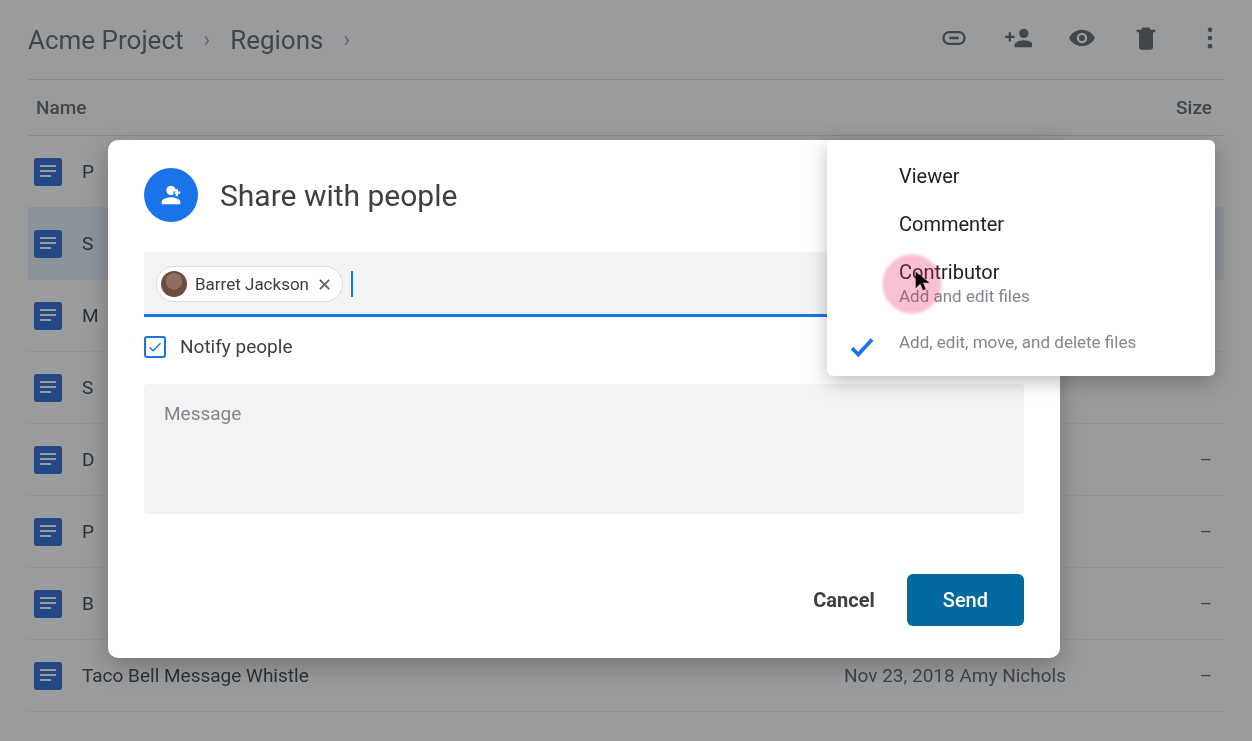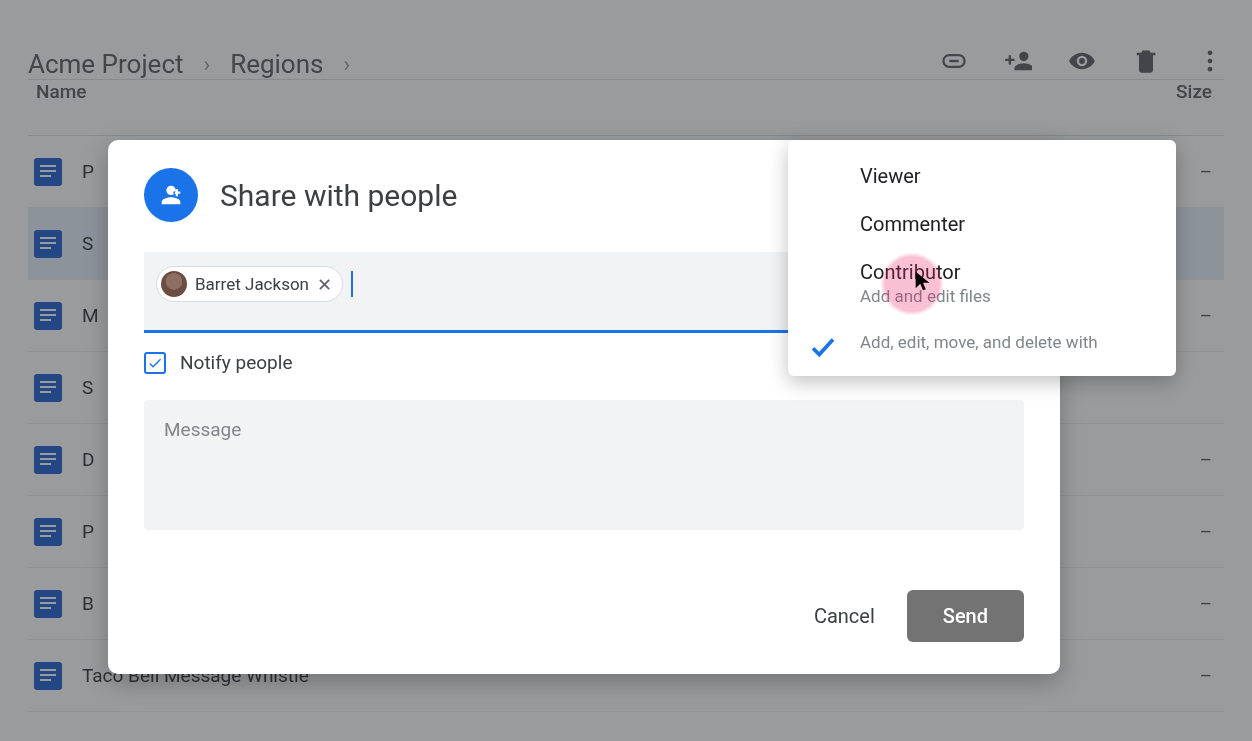--- a/index.html
+++ b/index.html
@@ -11,40 +11,40 @@
     overflow: hidden;
     position: relative;
     color: #3c4043;
   }
   
   .page {
     position: absolute; inset: 0;
     padding: 0 28px;
   }
   .breadcrumb-bar {
-    display: flex; align-items: flex-end;
+    display: flex; align-items: center;
     height: 80px;
     border-bottom: 1px solid #e0e0e0;
   }
   .breadcrumbs {
     display: flex; align-items: center; gap: 20px;
     font-size: 26px;
     color: #5f6368;
     flex: 1;
   }
   .crumb-current { color: #3c4043; }
   .chev { font-size: 22px; color: #9aa0a6; }
   .drop-chev { font-size: 16px; margin-left: 8px; }
   .toolbar {
     display: flex; align-items: center; gap: 36px;
     color: #5f6368;
   }
   .toolbar svg { width: 28px; height: 28px; fill: #5f6368; }
   .columns {
-    display: flex; 
+    display: flex; align-items: center;
     height: 56px;
     border-bottom: 1px solid #e0e0e0;
     font-size: 19px;
     color: #5f6368;
     font-weight: 500;
   }
   .col-name { flex: 1; padding-left: 8px; }
   .col-mod { width: 300px; display:flex; align-items:center; gap:22px; }
   .col-size { width: 80px; text-align: right; padding-right: 12px; }
   .row {
@@ -92,21 +92,21 @@
   .share-avatar {
     width: 54px; height: 54px; border-radius: 50%;
     background: #1a73e8;
     display:flex; align-items:center; justify-content:center;
   }
   .share-avatar svg { width:28px; height:28px; fill:#fff;}
   .dlg-title { font-size: 30px; color:#3c4043; }
   .people-input {
     background:#f1f3f4;
     border-bottom: 3px solid #1a73e8;
-    padding: 14px 12px 28px;
+    padding: 14px 12px 12px;
     display:flex; align-items:center; gap:8px;
     margin-bottom: 18px;
   }
   .chip {
     display:inline-flex; align-items:center;
     background:#fff;
     border:1px solid #dadce0;
     border-radius: 20px;
     padding: 4px 10px 4px 4px;
     gap:8px;
@@ -130,29 +130,29 @@
     border-radius:4px;
     padding:18px 20px;
     font-size:19px;
     color:#80868b;
   }
   .dlg-actions {
     display:flex; justify-content:flex-end; gap:26px;
     margin-top: 60px;
     align-items:center;
   }
-  .btn-text { font-size:20px; color:#3c4043; font-weight:400; cursor:pointer; padding:8px 6px;}
+  .btn-text { font-size:20px; color:#3c4043; font-weight:700; cursor:pointer; padding:8px 6px;}
   .btn-primary {
-    background:#737373; color:#fff; font-size:20px; font-weight:500;
+    background:#0369a1; color:#fff; font-size:20px; font-weight:500;
     border-radius:6px; padding: 14px 36px; cursor:pointer;
   }
   
   .role-panel {
     position:absolute;
-    left: 788px; top: 140px;
+    left: 827px; top: 140px;
     width: 388px;
     background:#fff;
     border-radius:6px;
     box-shadow: 0 6px 20px rgba(0,0,0,0.25);
     padding: 12px 0;
     z-index: 20;
   }
   .role-item { display:flex; align-items:flex-start; padding:12px 24px 12px 72px; position:relative; cursor:pointer;}
   .role-item .label { font-size:20px; color:#202124; }
   .role-item .desc { font-size:17px; color:#80868b; margin-top:2px;}
@@ -252,20 +252,21 @@
       </div>
       <div class="row">
         <span class="doc-icon"></span>
         <span class="fname">B</span>
         <span class="meta">rrett</span>
         <span class="size">–</span>
       </div>
       <div class="row">
         <span class="doc-icon"></span>
         <span class="fname">Taco Bell Message Whistle</span>
+        <span class="meta">Nov 23, 2018 Amy Nichols</span>
         <span class="size">–</span>
       </div>
     </div>
 </div>
 
 <div class="scrim"></div>
 
 <div class="dialog">
   <div class="dlg-head">
     <div class="share-avatar">
@@ -319,21 +320,21 @@
       <div class="col">
         <span class="label">Contributor</span>
         <span class="desc">Add and edit files</span>
       </div>
     </div>
     <div class="role-item">
       <span class="role-check"><svg viewBox="0 0 24 24">
           <polyline points="4,13 9,18 20,6"></polyline>
         </svg></span>
       <div class="col">
-        <span class="desc">Add, edit, move, and delete with</span>
+        <span class="desc">Add, edit, move, and delete files</span>
       </div>
     </div>
   </div>
 
 <div class="role-hover-spot"></div>
 <div class="cursor-arrow">
   <svg viewBox="0 0 24 24">
       <path d="M4 2l0 18 5-5 3 7 3-1-3-7h7z"></path>
     </svg>
 </div>

